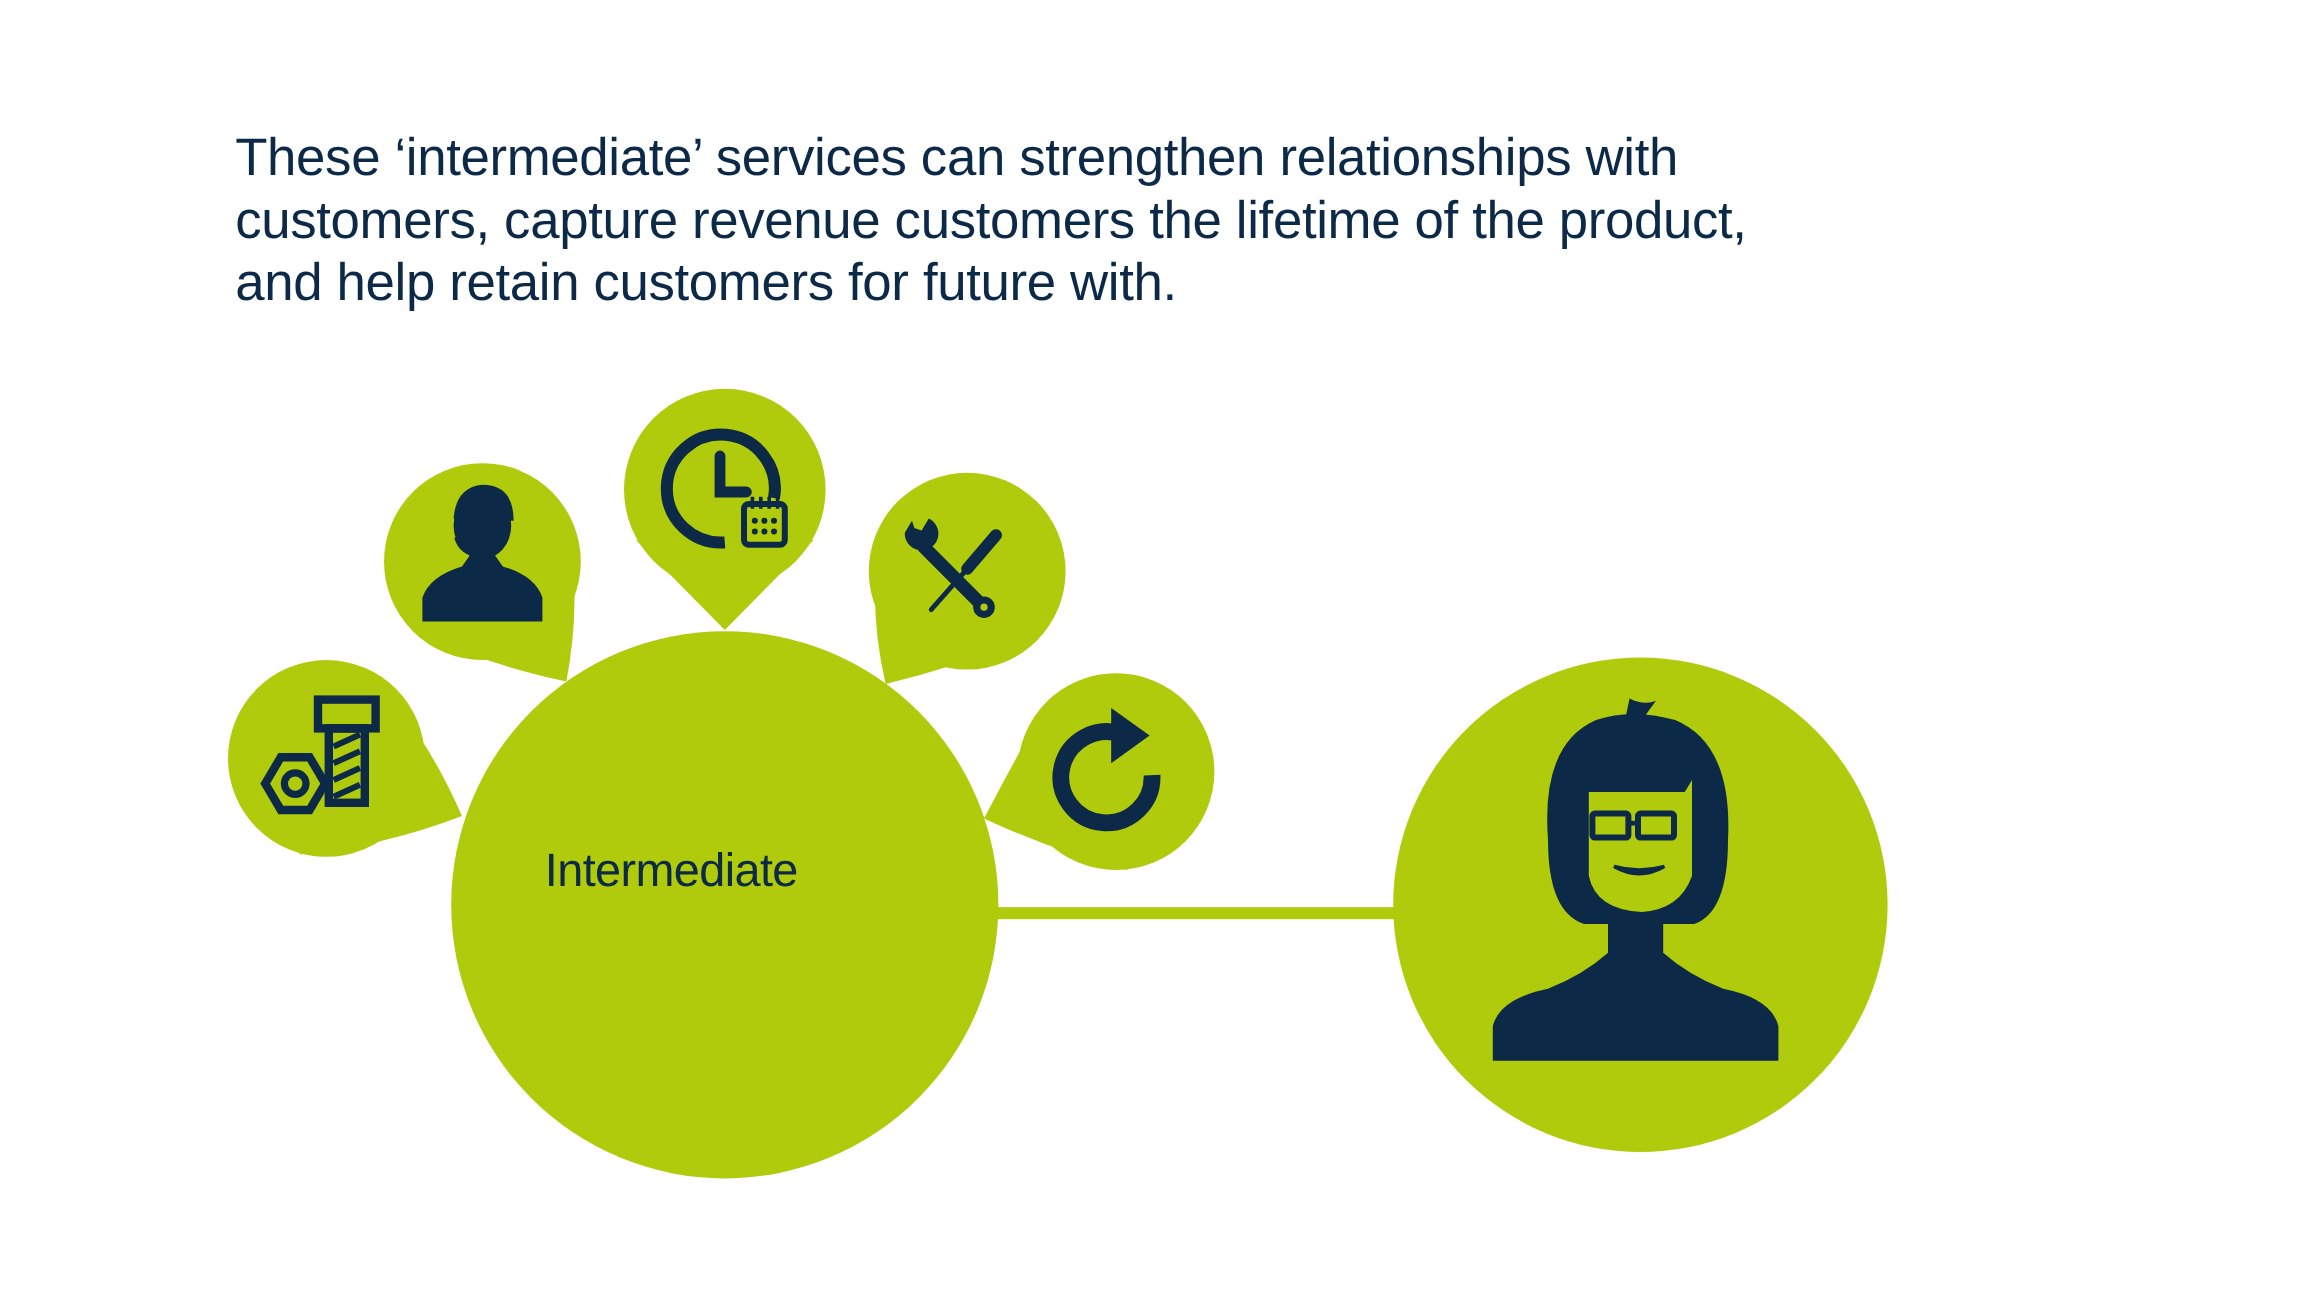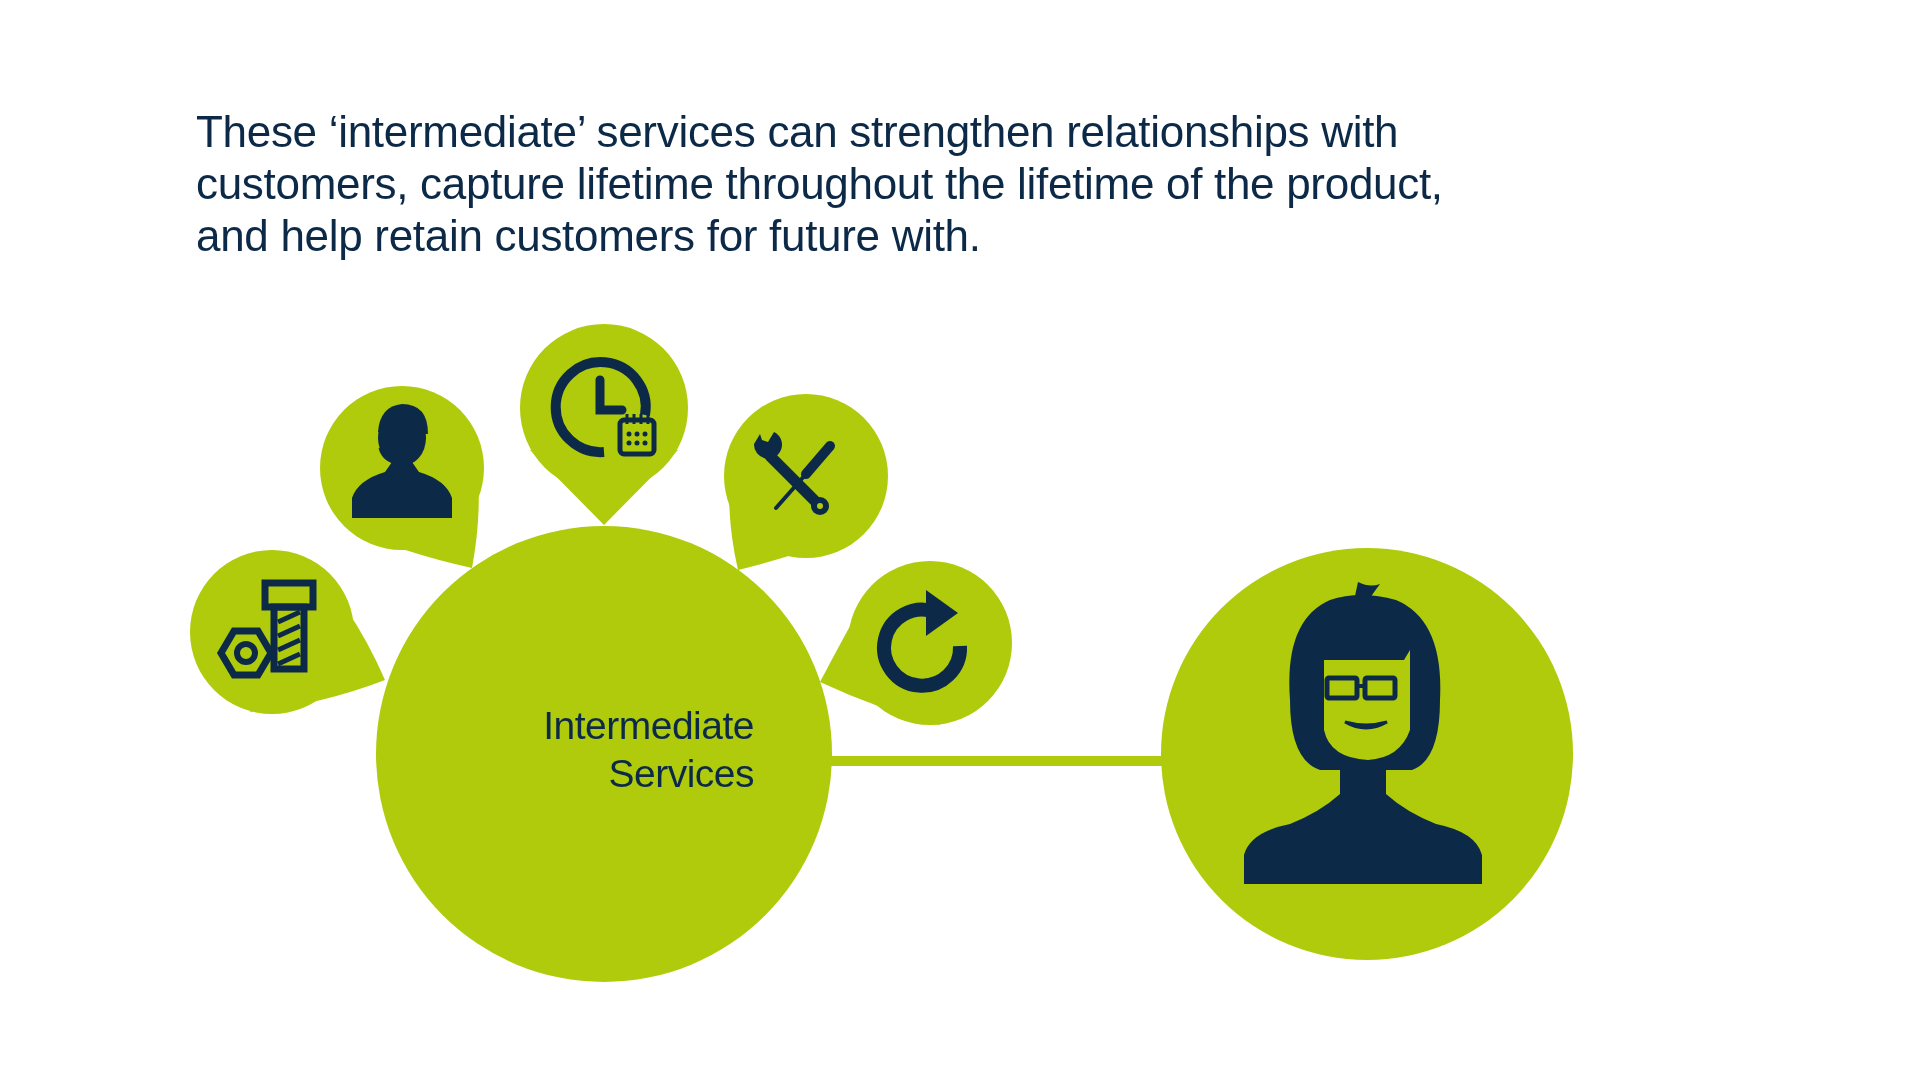--- a/index.html
+++ b/index.html
@@ -2,29 +2,29 @@
 <html><head>
 <meta charset="utf-8">
 <style>
   html, body { margin:0; padding:0; background:#ffffff; }
   body { width:1920px; height:1080px; position:relative; overflow:hidden;
          font-family:"Liberation Sans", sans-serif; }
   .headline { position:absolute; left:196px; top:106px; width:1500px;
               color:#0c2a48; font-size:44px; line-height:52px; letter-spacing:-0.3px; }
   .headline div { white-space:nowrap; }
   svg.diagram { position:absolute; left:0; top:0; }
-  .center-label { position:absolute; left:454px; top:702px; width:300px; text-align:right;
+  .center-label { position:absolute; left:454px; top:702px; width:300px; text-align:left;
                   color:#0c2a48; font-size:39px; line-height:48px; letter-spacing:-0.5px; }
 </style>
 </head>
 <body>
 
 <div class="headline">
   <div>These ‘intermediate’ services can strengthen relationships with</div>
-  <div>customers, capture lifetime throughout the lifetime of the product,</div>
+  <div>customers, capture revenue customers the lifetime of the product,</div>
   <div>and help retain customers for future with.</div>
 </div>
 
 <svg class="diagram" width="1920" height="1080" viewBox="0 0 1920 1080">
   <g fill="#b0cb0c">
 
     <rect x="820" y="756" width="350" height="10"></rect>
 
     <g>
       <circle cx="272" cy="632" r="82"></circle>
@@ -111,14 +111,13 @@
       <rect x="1327" y="678" width="30" height="20" rx="2" fill="none" stroke="#0c2a48" stroke-width="5"></rect>
       <rect x="1365" y="678" width="30" height="20" rx="2" fill="none" stroke="#0c2a48" stroke-width="5"></rect>
       <path d="M 1357 686 L 1365 686" stroke="#0c2a48" stroke-width="4"></path>
       <path d="M 1345 722 Q 1366 734 1387 722 Q 1366 728 1345 722 Z" stroke="#0c2a48" stroke-width="3"></path>
     </g>
   </g>
 </svg>
 
 <div class="center-label">
   <div>Intermediate</div>
-  <div>Services</div>
 </div>
 
 </body></html>

